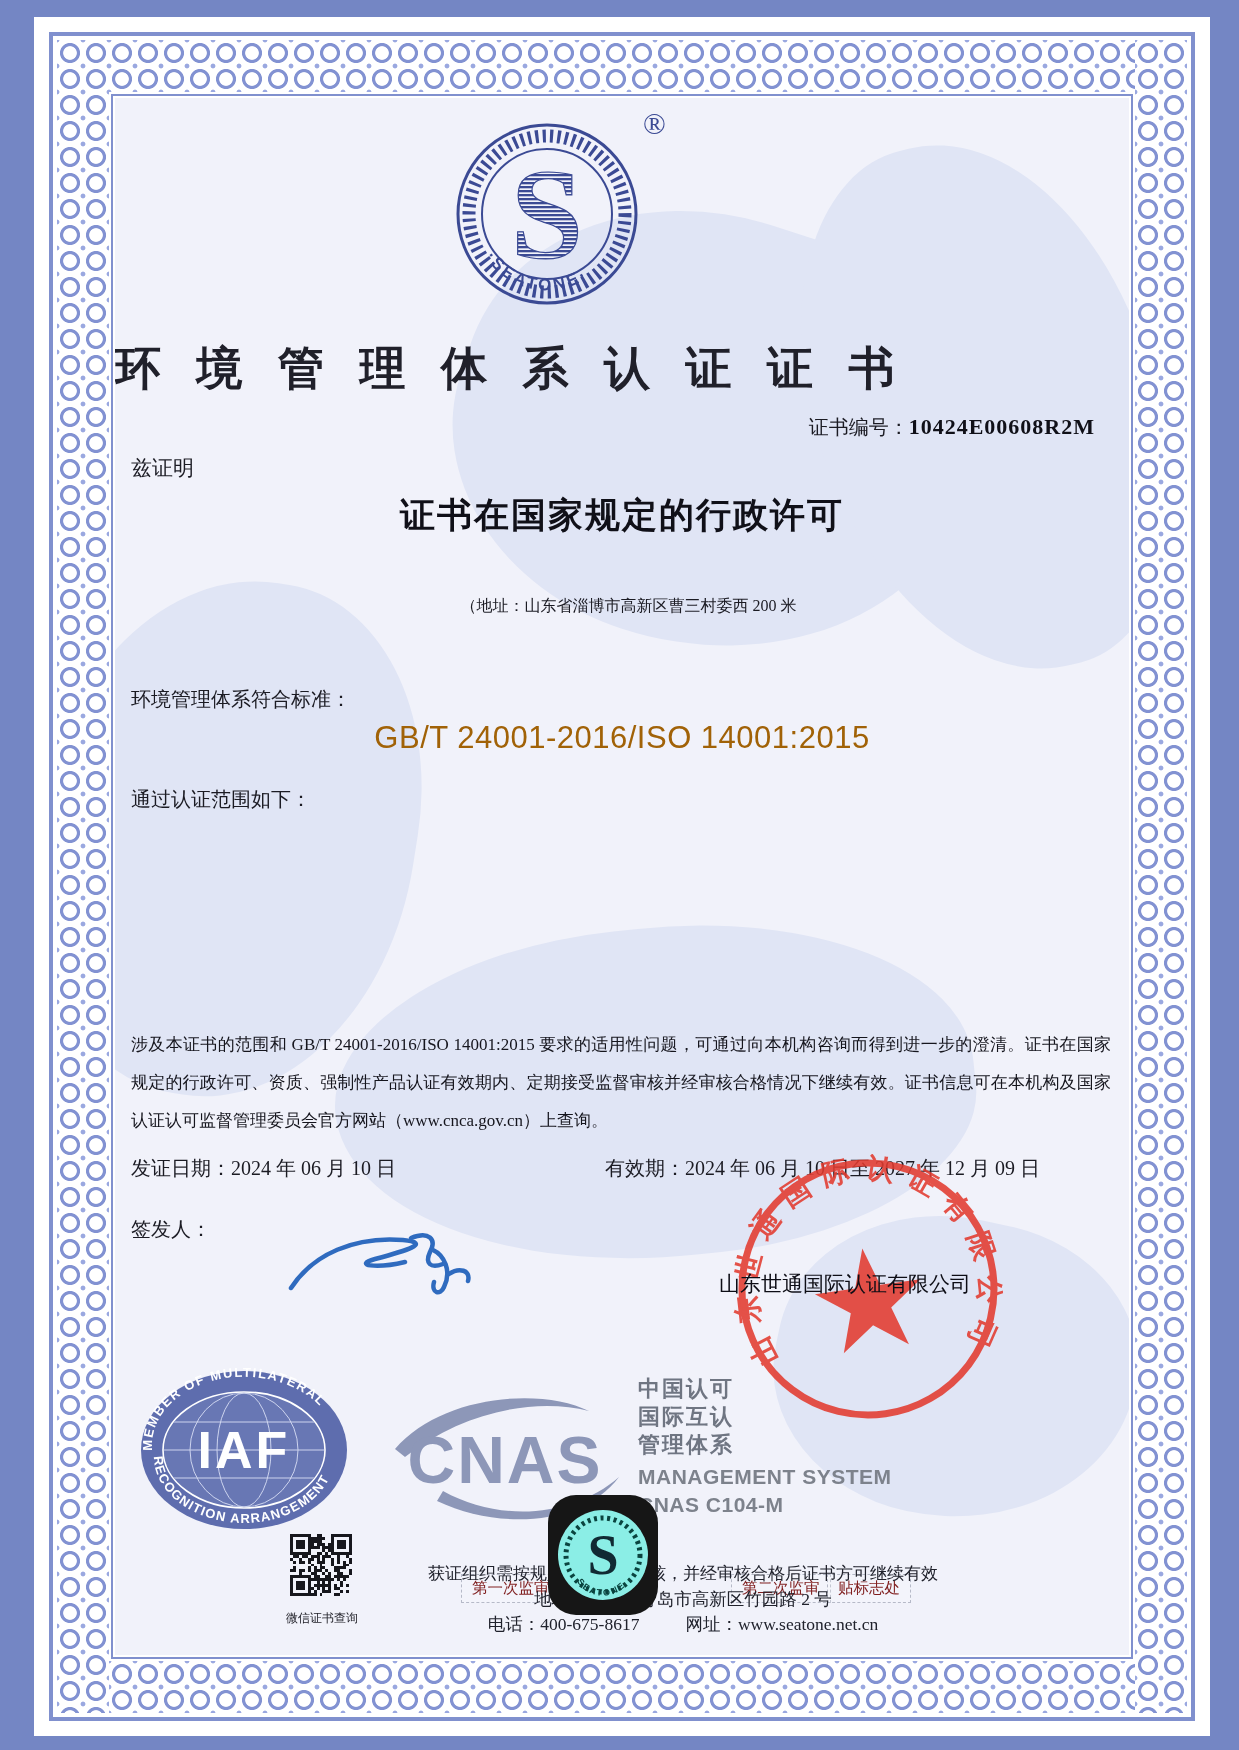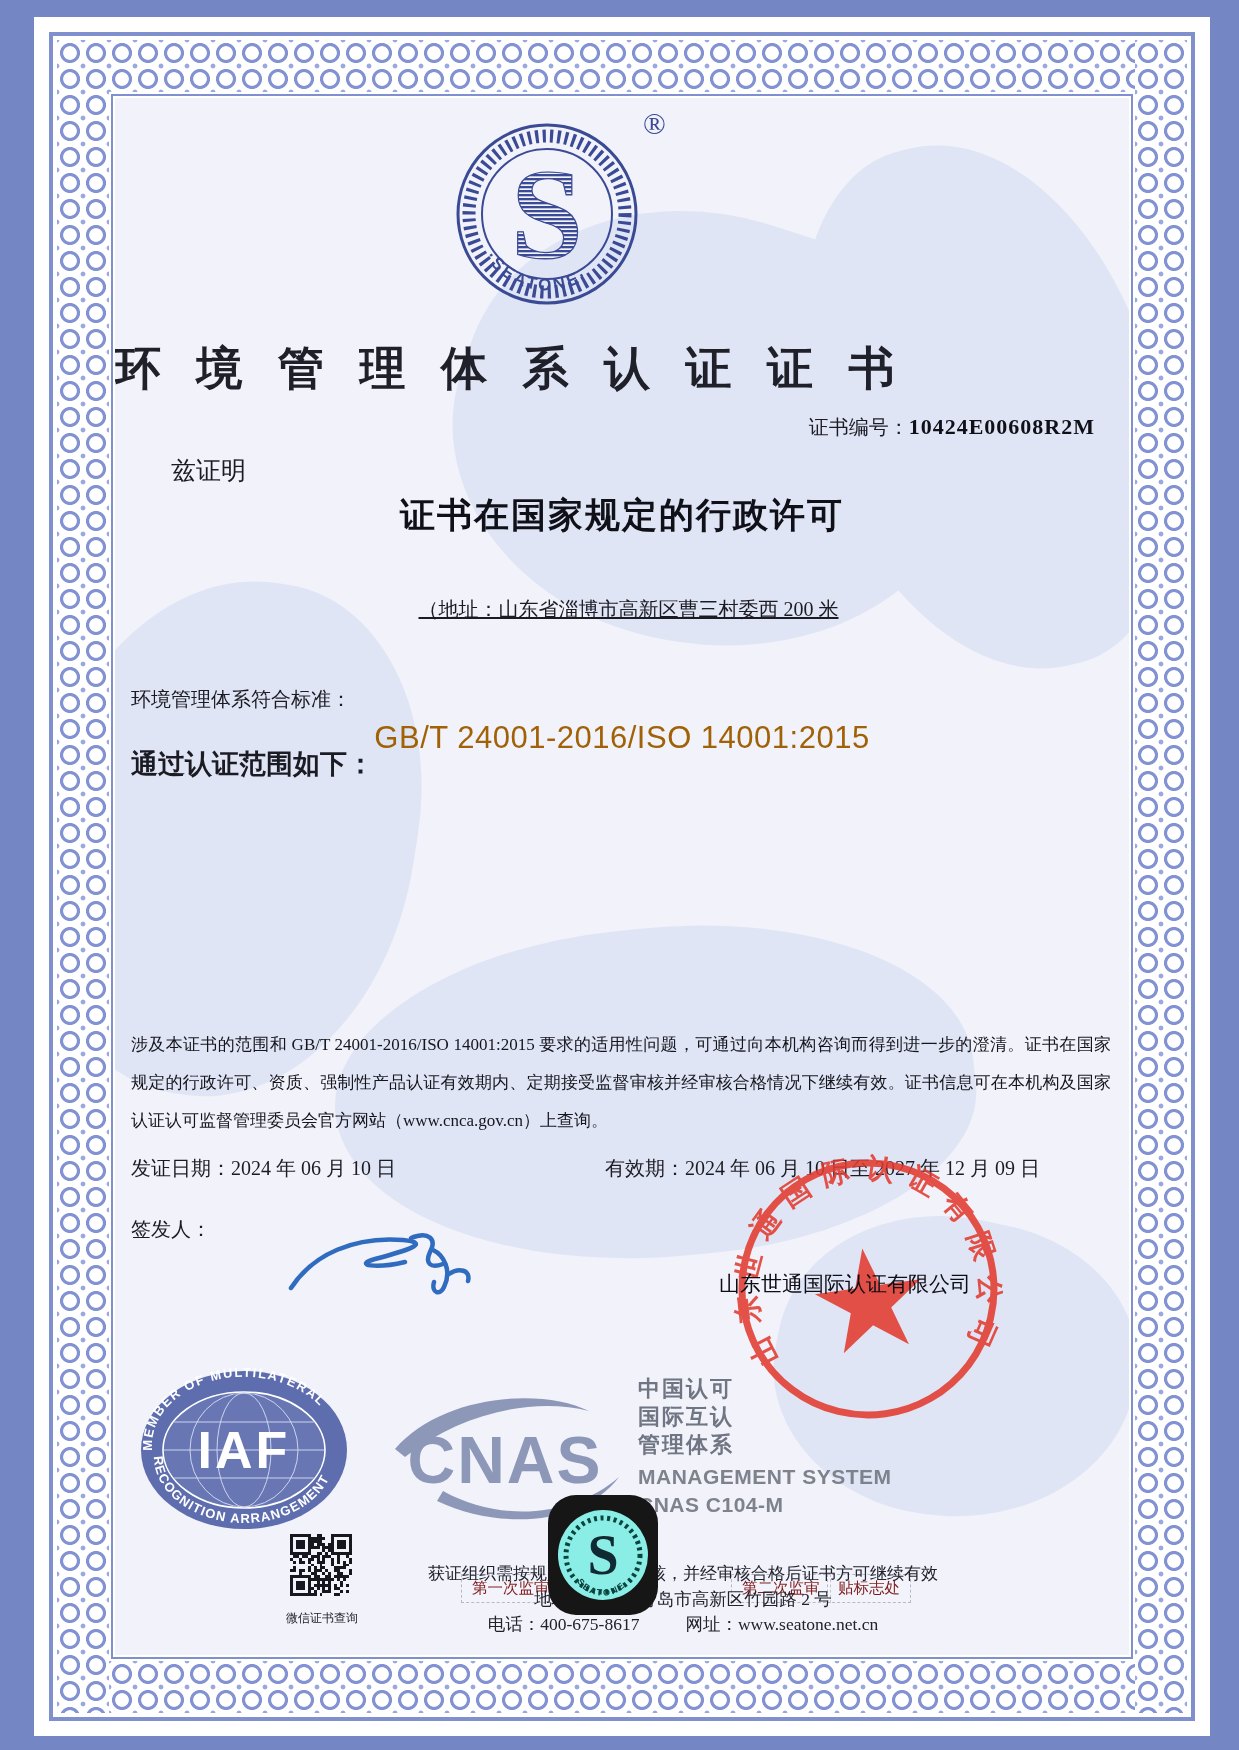--- a/index.html
+++ b/index.html
@@ -22,28 +22,28 @@
   .orn.l{top:23px;bottom:23px;left:23px;width:52px;}
   .orn.r{top:23px;bottom:23px;right:23px;width:52px;}
   .iline{position:absolute;left:77px;top:77px;right:77px;bottom:77px;border:2px solid #8090ce;}
   .content{position:absolute;left:81px;top:81px;right:81px;bottom:81px;background:#f1f2fa;overflow:hidden;}
   .wm{position:absolute;background:#e0e5f5;z-index:0;}
   .abs{position:absolute;z-index:2;}
   .title{left:0;right:0;top:240px;text-align:left;font-size:46px;font-weight:700;
          letter-spacing:12px;color:#20202a;}
   .certno{right:34px;top:316px;font-size:20px;white-space:nowrap;}
   .certno .val{font-weight:700;font-size:22px;letter-spacing:1px;color:#101018;}
-  .intro{left:16px;top:356px;font-size:25px;margin-left:40px;}
+  .intro{left:16px;top:356px;font-size:21px;}
   .company{left:0;right:0;top:394px;text-align:center;font-size:35px;font-weight:700;letter-spacing:2px;color:#101018;}
-  .addr1{left:13px;right:0;top:498px;text-align:center;font-size:20px;text-decoration:underline;}
+  .addr1{left:13px;right:0;top:498px;text-align:center;font-size:16px;}
   .credit{left:0;right:0;top:533px;text-align:center;font-size:20px;}
   .stdlabel{left:16px;top:588px;font-size:20px;}
   .stdvalue{left:0;right:0;top:622px;text-align:center;font-size:31px;
             font-family:"Liberation Sans","DejaVu Sans",sans-serif;color:#a16207;letter-spacing:.5px;}
-  .scopelabel{left:16px;top:648px;font-size:27px;font-weight:bold;}
+  .scopelabel{left:16px;top:688px;font-size:20px;}
   .scope{left:26px;right:28px;top:742px;text-align:center;font-size:23.5px;font-weight:700;line-height:36px;color:#14141c;}
   .legal{left:16px;right:18px;top:928px;font-size:17px;line-height:38px;text-align:justify;color:#15151d;}
   .issue{left:16px;top:1057px;font-size:20px;white-space:nowrap;}
   .valid{left:490px;top:1057px;font-size:20px;white-space:nowrap;}
   .signer{left:16px;top:1118px;font-size:20px;}
   .sig{left:168px;top:1126px;}
   .issuer{left:588px;top:1172px;width:284px;text-align:center;font-size:21px;color:#0d0d15;z-index:4;}
   .stamp{left:618px;top:1056px;z-index:3;}
   .stamp svg{mix-blend-mode:multiply;}
   .iaf{left:22px;top:1270px;}

